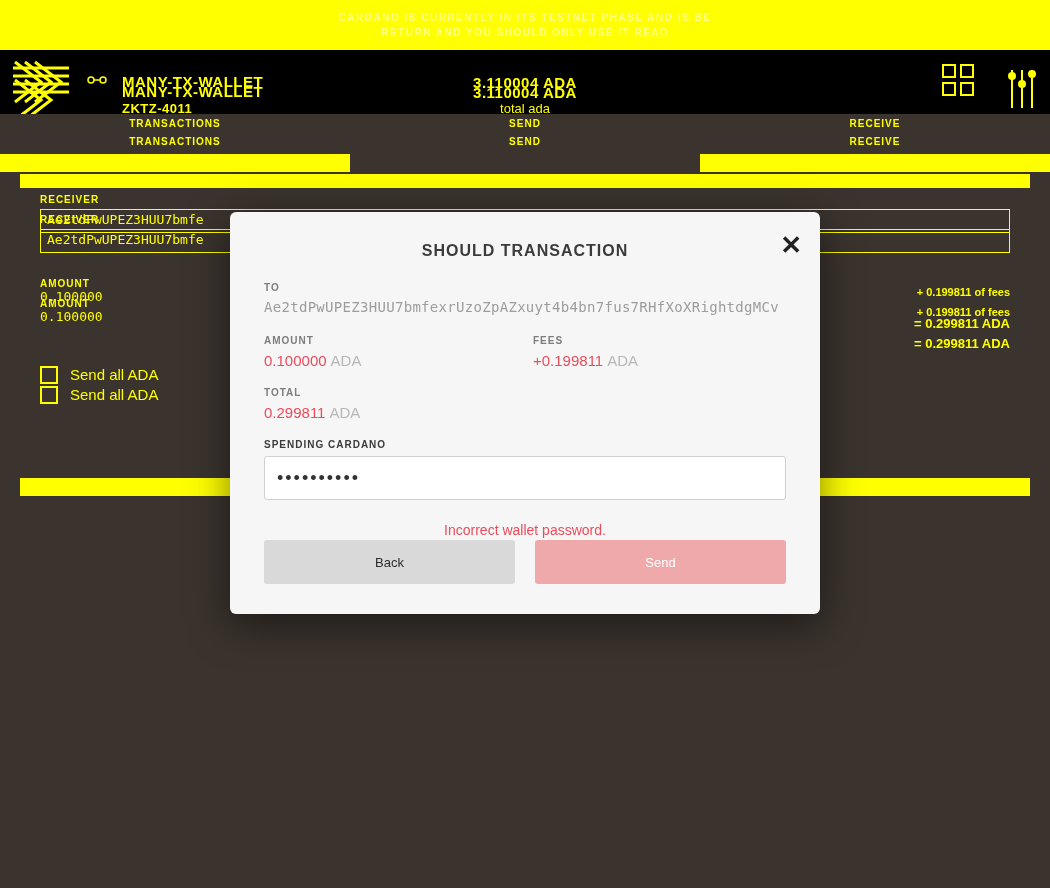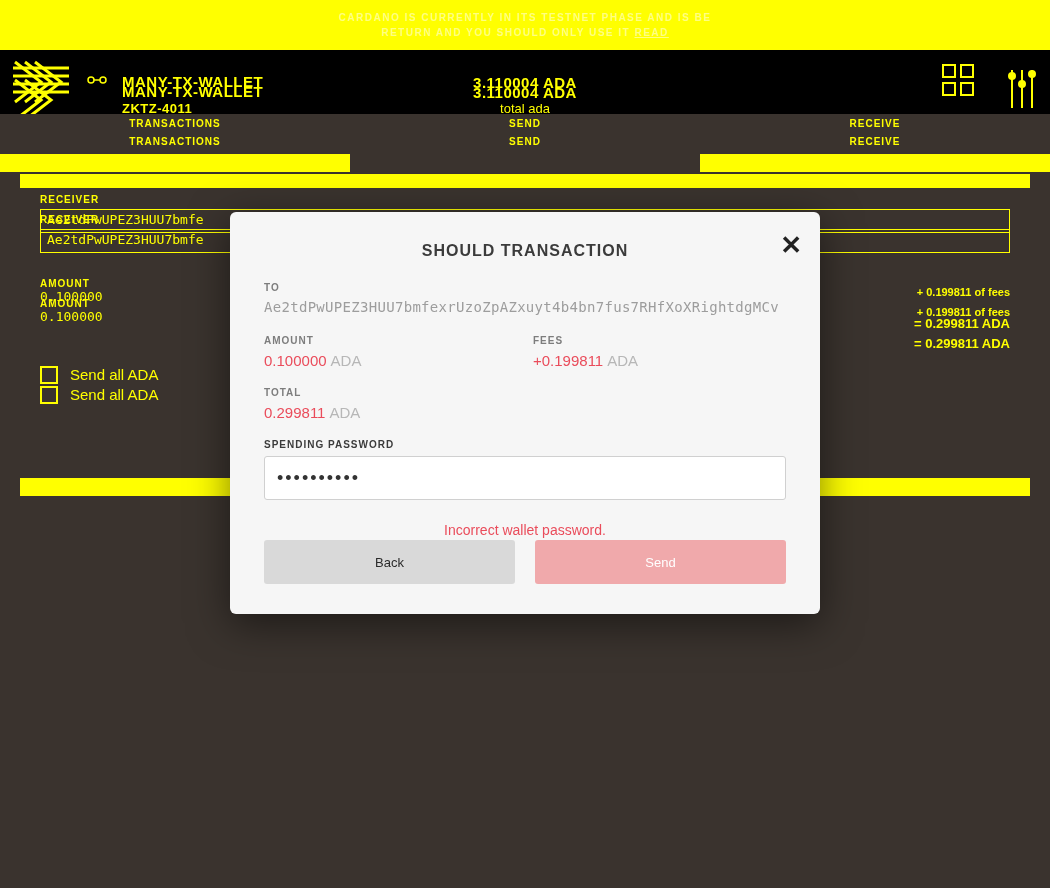--- a/index.html
+++ b/index.html
@@ -334,21 +334,21 @@
     </div>
   </div>
 
   <div style="margin-bottom:18px;">
     <div class="m-label">TOTAL</div>
     <div class="m-val">
       <span class="num">0.299811</span><span class="unit">ADA</span>
     </div>
   </div>
 
-  <div class="m-label" style="color:#3b3b3b;">SPENDING PASSWORD</div>
+  <div class="m-label" style="color:#3b3b3b;">SPENDING CARDANO</div>
   <input class="pw-input" type="text" value="••••••••••" style="">
 
   <div class="err">Incorrect wallet password.</div>
 
   <div class="btn-row">
     <button class="btn btn-back">Back</button>
     <button class="btn btn-send">Send</button>
   </div>
 </div>
 

